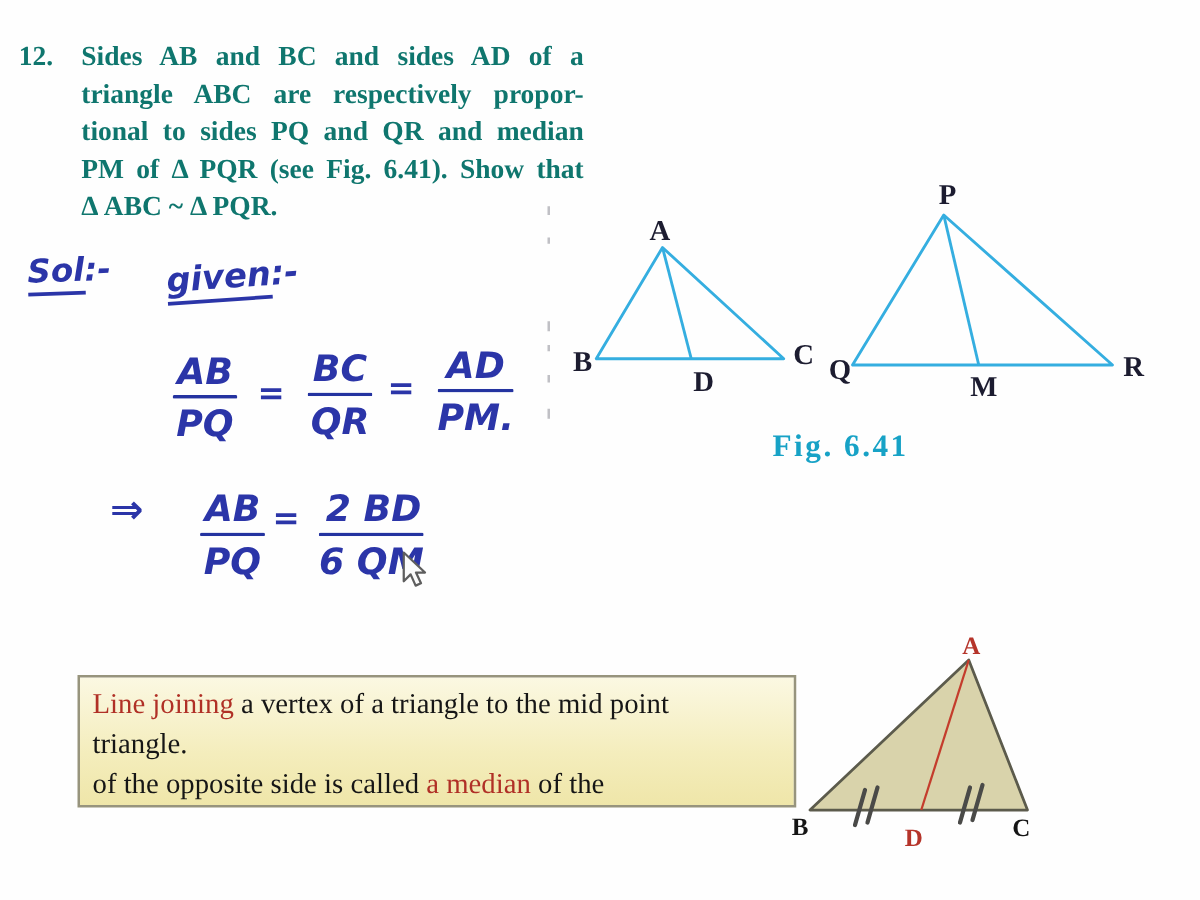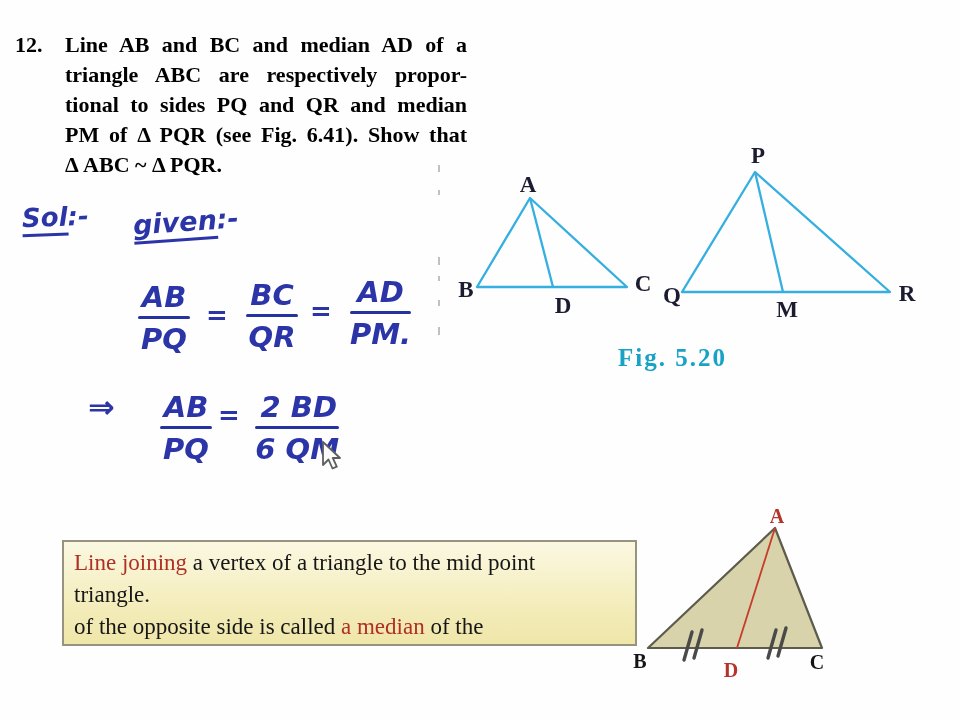--- a/index.html
+++ b/index.html
@@ -1,20 +1,20 @@
 <!DOCTYPE html>
 <html><head>
 <meta charset="utf-8">
 <style>
   html,body{margin:0;padding:0;}
   body{font-family:"Liberation Serif",serif;background:#ffffff;}
   #page{position:relative;width:960px;height:720px;background:#fefefe;overflow:hidden;}
 
   
-  .problem{position:absolute;left:15px;top:30px;width:452px;color:#000000;
+  .problem{position:absolute;left:15px;top:30px;width:452px;color:#0f766e;
            font-size:22px;font-weight:700;line-height:30px;}
   .problem .pnum{position:absolute;left:0;top:0;}
   .problem .plines{margin-left:50px;width:402px;}
   .pline{white-space:nowrap;}
   .pline.just{text-align:justify;text-align-last:justify;white-space:normal;
               height:30px;overflow:hidden;}
 
   
   .hand{font-family:"DejaVu Sans",sans-serif;font-style:italic;font-weight:700;
         color:#2b35a8;}
@@ -50,21 +50,21 @@
   .svg-label{font-family:"Liberation Serif",serif;font-weight:bold;}
 </style>
 </head>
 <body>
 
 <div id="page">
 
   <div class="problem">
     <span class="pnum">12.</span>
     <div class="plines">
-      <div class="pline just">Line AB and BC and median AD of a</div>
+      <div class="pline just">Sides AB and BC and sides AD of a</div>
       <div class="pline just">triangle ABC are respectively propor-</div>
       <div class="pline just">tional to sides PQ and QR and median</div>
       <div class="pline just">PM of Δ PQR (see Fig. 6.41). Show that</div>
       <div class="pline">Δ ABC ~ Δ PQR.</div>
     </div>
   </div>
 
   <div class="hand sol"><span class="uline">Sol</span><span>:-</span></div>
 
   <div class="hand given"><span class="uline">given</span><span>:-</span></div>
@@ -126,21 +126,21 @@
     <text class="svg-label" x="528" y="192" font-size="23" fill="#1c1c30" text-anchor="middle">A</text>
     <text class="svg-label" x="466" y="297" font-size="23" fill="#1c1c30" text-anchor="middle">B</text>
     <text class="svg-label" x="643" y="291" font-size="23" fill="#1c1c30" text-anchor="middle">C</text>
     <text class="svg-label" x="563" y="313" font-size="23" fill="#1c1c30" text-anchor="middle">D</text>
     <text class="svg-label" x="758" y="163" font-size="23" fill="#1c1c30" text-anchor="middle">P</text>
     <text class="svg-label" x="672" y="303" font-size="23" fill="#1c1c30" text-anchor="middle">Q</text>
     <text class="svg-label" x="787" y="317" font-size="23" fill="#1c1c30" text-anchor="middle">M</text>
     <text class="svg-label" x="907" y="301" font-size="23" fill="#1c1c30" text-anchor="middle">R</text>
   </svg>
 
-  <div class="figcaption">Fig. 5.20</div>
+  <div class="figcaption">Fig. 6.41</div>
 
   <div class="defbox">
     <div class="dl"><span class="red">Line joining</span><span> a vertex of a triangle to the mid point</span></div>
     <div class="dl">triangle.</div>
     <div class="dl"><span>of the opposite side is called  </span><span class="red">a median</span><span> of the</span></div>
   </div>
 
   <svg style="left:618px;top:495px;" width="245" height="200" viewBox="618 495 245 200">
     <polygon points="775,528 648,648 822,648" fill="#d9d3ab" stroke="#5c5b4c" stroke-width="2.2" stroke-linejoin="round"></polygon>
     <line x1="775" y1="528" x2="737" y2="648" stroke="#c43c2c" stroke-width="1.8"></line>

